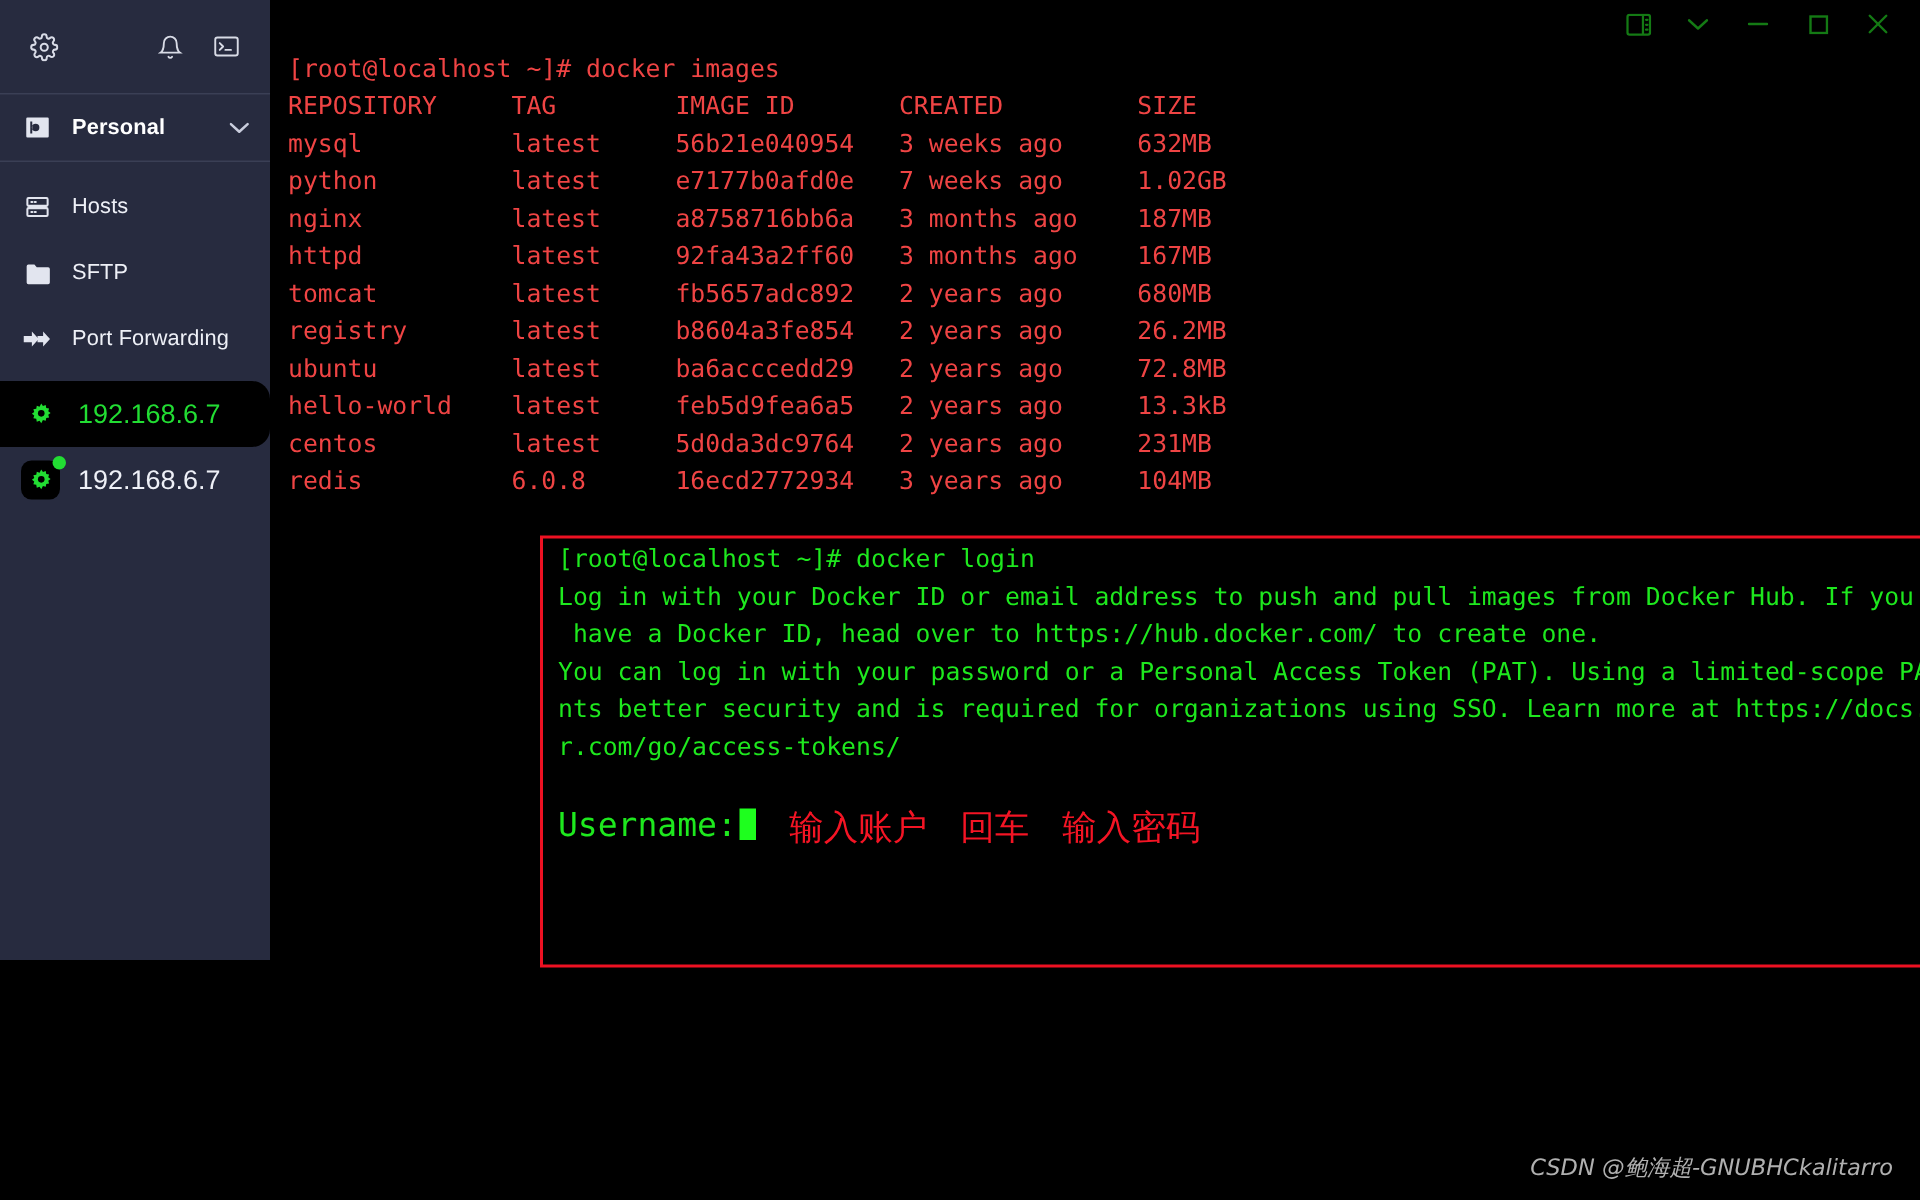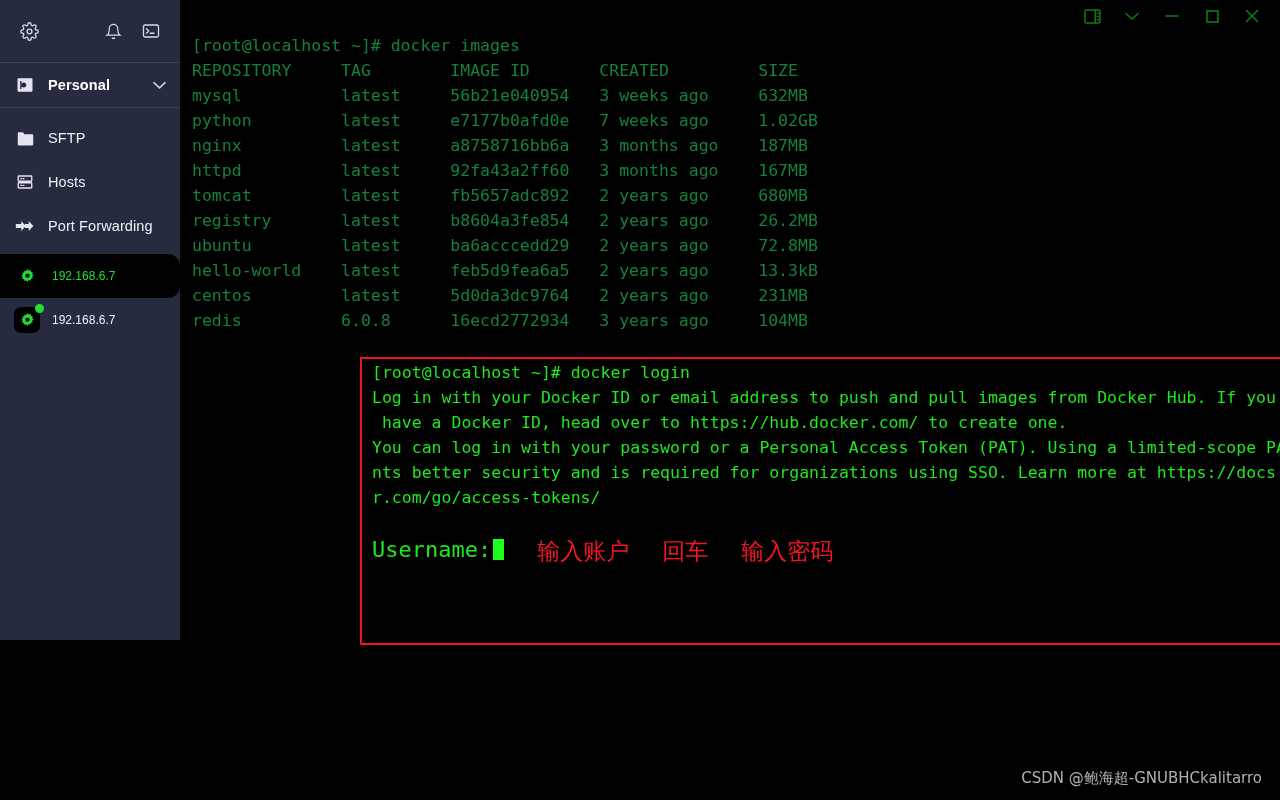--- a/index.html
+++ b/index.html
@@ -95,21 +95,21 @@
   }
   .host-item.second .host-icon-wrap {
     background: #000000;
     border-radius: 7px;
   }
   .status-dot {
     position: absolute; top: -3px; right: -4px;
     width: 9px; height: 9px; border-radius: 50%;
     background: #22dd33;
   }
-  .host-label { font-size: 12px; color: #eef0f7; }
+  .host-label { font-size: 18px; color: #eef0f7; }
 
   
   #wincontrols {
     position: absolute; right: 0; top: 0;
     height: 32px;
     display: flex; align-items: center;
     gap: 0;
     padding-right: 8px;
   }
   .wc {
@@ -126,21 +126,21 @@
     width: 1100px; height: 800px;
     background: #000000;
     font-family: "DejaVu Sans Mono", "Liberation Mono", monospace;
   }
   .term-lines {
     position: absolute;
     left: 12px; top: 33px;
     right: 4px;
   }
   .tline {
-    color: #15803d;
+    color: #ef4444;
     font-size: 16.5px;
     line-height: 25px;
     white-space: pre;
     letter-spacing: 0px;
   }
   .wrapline {
     color: #1ee81e;
     font-size: 16.5px;
     line-height: 25px;
     white-space: pre;
@@ -173,34 +173,35 @@
     display: inline-block;
     width: 11px; height: 21px;
     background: #1eff1e;
     margin-left: 2px;
     position: relative; top: 3px;
   }
   .cn-ann {
     color: #f41424;
     font-size: 23px;
     line-height: 25px;
-    margin-left: 33px;
+    margin-left: 22px;
     white-space: pre;
     font-family: "DejaVu Sans", sans-serif;
     position: relative; top: 2px;
   }
 
   
   #watermark {
     position: absolute;
     right: 18px; bottom: 12px;
     color: #c9c9c9;
     font-size: 15px;
     font-family: "DejaVu Sans", sans-serif;
     opacity: .88;
+    font-style: italic;
   }
 </style>
 </head>
 <body>
 
 <div id="app">
 
   <div id="sidebar">
 
     <div class="sidebar-toolbar">
@@ -240,42 +241,42 @@
       <div class="chev">
         <svg width="13" height="9" viewBox="0 0 14 9" fill="none" stroke="currentColor" stroke-width="1.8" stroke-linecap="round" stroke-linejoin="round">
           <polyline points="1,1.5 7,7 13,1.5"></polyline>
         </svg>
       </div>
     </div>
 
     <div class="divider"></div>
 
     <div class="menu">
-
-      <div class="menu-item">
-        <span class="menu-icon">
-          <svg width="19" height="17" viewBox="0 0 24 22" fill="currentColor">
-            <path d="M2 4.5A1.5 1.5 0 0 1 3.5 3h5.2l2 2.4h9.8A1.5 1.5 0 0 1 22 6.9v11.6A1.5 1.5 0 0 1 20.5 20h-17A1.5 1.5 0 0 1 2 18.5z"></path>
-          </svg>
-        </span>
-        <span class="menu-label">SFTP</span>
-      </div>
 
       <div class="menu-item">
         <span class="menu-icon">
           <svg width="18" height="18" viewBox="0 0 24 24" fill="none" stroke="currentColor" stroke-width="1.8">
             <rect x="3" y="4" width="18" height="7" rx="1"></rect>
             <rect x="3" y="13" width="18" height="7" rx="1"></rect>
             <line x1="6.5" y1="7.5" x2="7.5" y2="7.5" stroke-linecap="round"></line>
             <line x1="9.5" y1="7.5" x2="10.5" y2="7.5" stroke-linecap="round"></line>
             <line x1="6.5" y1="16.5" x2="7.5" y2="16.5" stroke-linecap="round"></line>
             <line x1="9.5" y1="16.5" x2="10.5" y2="16.5" stroke-linecap="round"></line>
           </svg>
         </span>
         <span class="menu-label">Hosts</span>
+      </div>
+
+      <div class="menu-item">
+        <span class="menu-icon">
+          <svg width="19" height="17" viewBox="0 0 24 22" fill="currentColor">
+            <path d="M2 4.5A1.5 1.5 0 0 1 3.5 3h5.2l2 2.4h9.8A1.5 1.5 0 0 1 22 6.9v11.6A1.5 1.5 0 0 1 20.5 20h-17A1.5 1.5 0 0 1 2 18.5z"></path>
+          </svg>
+        </span>
+        <span class="menu-label">SFTP</span>
       </div>
 
       <div class="menu-item">
         <span class="menu-icon">
           <svg width="20" height="16" viewBox="0 0 24 18" fill="currentColor">
             <path d="M1 6.5h6.5V3L13 9l-5.5 6v-3.5H1z"></path>
             <path d="M12 6.5h4.5V3L22 9l-5.5 6v-3.5H12z"></path>
           </svg>
         </span>
         <span class="menu-label">Port Forwarding</span>

